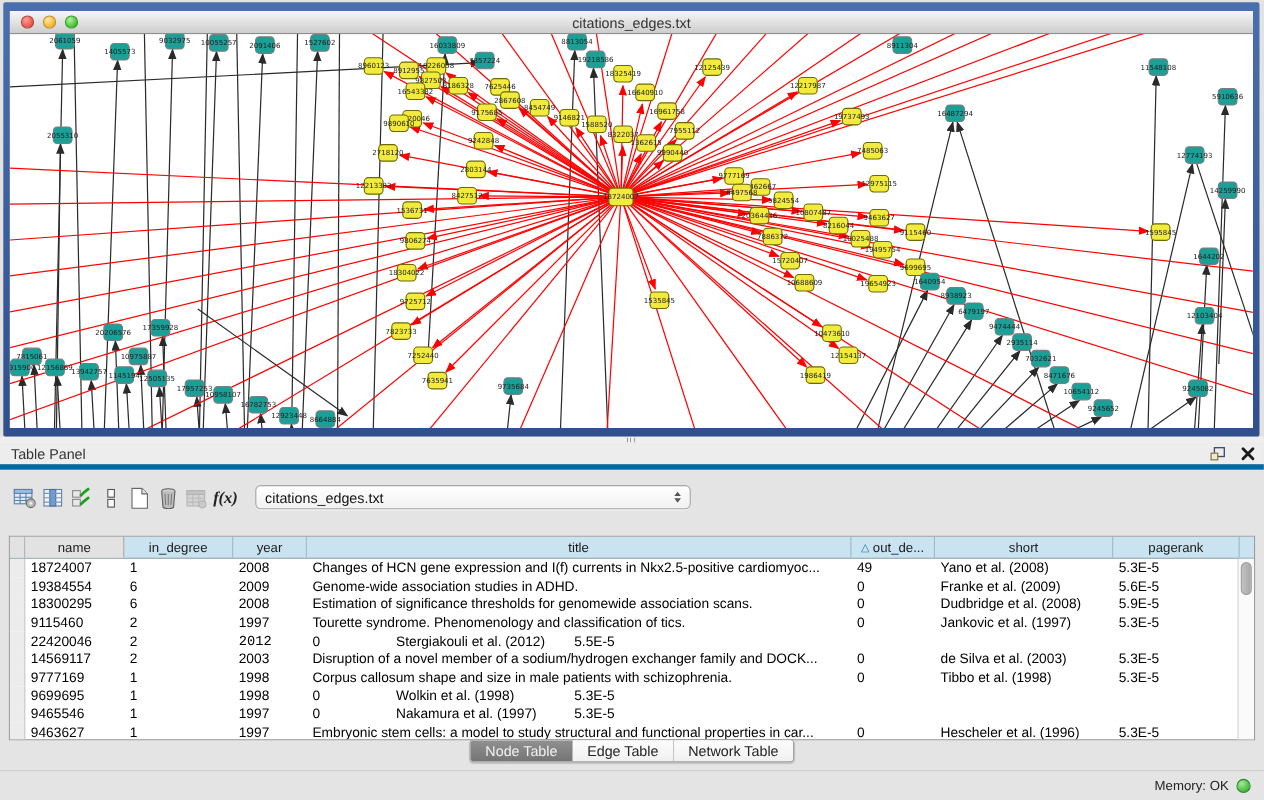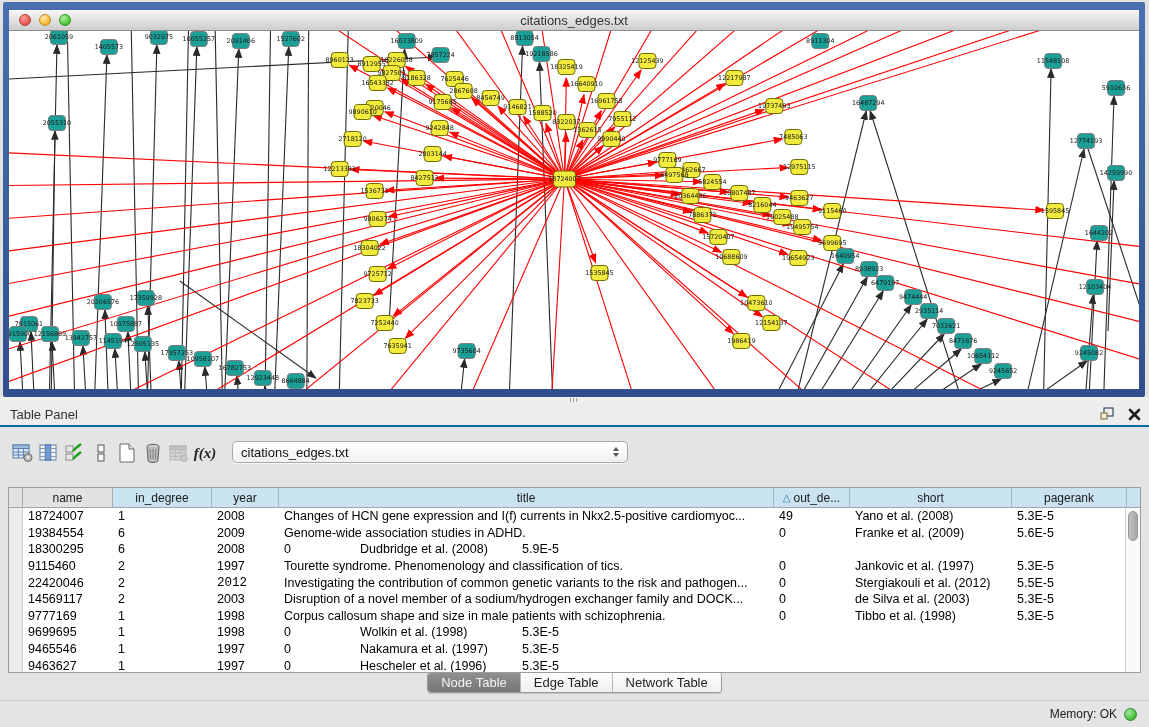--- a/index.html
+++ b/index.html
@@ -22,21 +22,21 @@
   #net-canvas svg { display:block; width:100%; height:100%; }
 
   
   #splitter { position:absolute; left:0; top:397px; width:1149px; height:6px; background:#efefef; }
   #splitter .grip { position:absolute; left:570px; top:1px; width:9px; height:4px;
     background:repeating-linear-gradient(90deg,#9a9a9a 0 1px,transparent 1px 3px); }
 
   
   #table-panel { position:absolute; left:0; top:403px; width:1149px; height:324px; background:#e4e4e4; }
   #panel-titlebar { position:absolute; left:0; top:0; width:100%; height:24px; background:#ededed;
-    border-bottom:2px solid #0369a1; display:flex; align-items:center; }
+    border-bottom:5px solid #0369a1; display:flex; align-items:center; }
   #panel-title { font-size:13px; color:#333; margin-left:10px; }
   #panel-buttons { margin-left:auto; margin-right:8px; display:flex; align-items:center; gap:12px; }
 
   #toolbar { position:absolute; left:10px; top:38px; height:36px; display:flex; }
   .tbicon { width:26px; height:24px; display:flex; align-items:center; justify-content:center; cursor:default; }
   .tbicon.disabled { opacity:.55; }
   .fx { font-family:"Liberation Serif", serif; font-style:italic; font-weight:bold; font-size:15px; color:#222; }
   #net-combo { margin-left:14px; width:396px; height:22px; background:linear-gradient(#ffffff,#f1f1f1);
     border:1px solid #a9a9a9; border-radius:5px; display:flex; align-items:center; padding:0 8px;
     font-size:13px; color:#111; box-shadow:0 1px 0 rgba(255,255,255,.7); }
@@ -603,40 +603,40 @@
             <div class="td" style="flex: 0 0 495px;">Genome-wide association studies in ADHD.</div>
             <div class="td" style="flex: 0 0 76px;">0</div>
             <div class="td" style="flex: 0 0 162px;">Franke et al. (2009)</div>
             <div class="td" style="flex: 0 0 115px;">5.6E-5</div>
           </div>
           <div class="tr">
             <div class="td gutter" style="flex: 0 0 14px;"></div>
             <div class="td" style="flex: 0 0 90px;">18300295</div>
             <div class="td" style="flex: 0 0 99px;">6</div>
             <div class="td" style="flex: 0 0 67px;">2008</div>
+            <div class="td" style="flex: 0 0 495px;">Estimation of significance thresholds for genomewide association scans.</div>
             <div class="td" style="flex: 0 0 76px;">0</div>
             <div class="td" style="flex: 0 0 162px;">Dudbridge et al. (2008)</div>
             <div class="td" style="flex: 0 0 115px;">5.9E-5</div>
           </div>
           <div class="tr">
             <div class="td gutter" style="flex: 0 0 14px;"></div>
             <div class="td" style="flex: 0 0 90px;">9115460</div>
             <div class="td" style="flex: 0 0 99px;">2</div>
             <div class="td" style="flex: 0 0 67px;">1997</div>
             <div class="td" style="flex: 0 0 495px;">Tourette syndrome. Phenomenology and classification of tics.</div>
             <div class="td" style="flex: 0 0 76px;">0</div>
             <div class="td" style="flex: 0 0 162px;">Jankovic et al. (1997)</div>
             <div class="td" style="flex: 0 0 115px;">5.3E-5</div>
           </div>
           <div class="tr">
             <div class="td gutter" style="flex: 0 0 14px;"></div>
             <div class="td" style="flex: 0 0 90px;">22420046</div>
             <div class="td" style="flex: 0 0 99px;">2</div>
             <div class="td" style="flex: 0 0 67px; font-family: Liberation Mono, monospace;">2012</div>
-            <div class="td" style="flex: 0 0 495px;">Investigating the contribution of common genetic variants to the risk and pathogen...</div>
             <div class="td" style="flex: 0 0 76px;">0</div>
             <div class="td" style="flex: 0 0 162px;">Stergiakouli et al. (2012)</div>
             <div class="td" style="flex: 0 0 115px;">5.5E-5</div>
           </div>
           <div class="tr">
             <div class="td gutter" style="flex: 0 0 14px;"></div>
             <div class="td" style="flex: 0 0 90px;">14569117</div>
             <div class="td" style="flex: 0 0 99px;">2</div>
             <div class="td" style="flex: 0 0 67px;">2003</div>
             <div class="td" style="flex: 0 0 495px;">Disruption of a novel member of a sodium/hydrogen exchanger family and DOCK...</div>
@@ -670,20 +670,21 @@
             <div class="td" style="flex: 0 0 67px;">1997</div>
             <div class="td" style="flex: 0 0 76px;">0</div>
             <div class="td" style="flex: 0 0 162px;">Nakamura et al. (1997)</div>
             <div class="td" style="flex: 0 0 115px;">5.3E-5</div>
           </div>
           <div class="tr">
             <div class="td gutter" style="flex: 0 0 14px;"></div>
             <div class="td" style="flex: 0 0 90px;">9463627</div>
             <div class="td" style="flex: 0 0 99px;">1</div>
             <div class="td" style="flex: 0 0 67px;">1997</div>
+            <div class="td" style="flex: 0 0 495px;">Embryonic stem cells: a model to study structural and functional properties in car...</div>
             <div class="td" style="flex: 0 0 76px;">0</div>
             <div class="td" style="flex: 0 0 162px;">Hescheler et al. (1996)</div>
             <div class="td" style="flex: 0 0 115px;">5.3E-5</div>
           </div>
         </div>
       <div id="vscroll">
         <div id="vthumb"></div>
       </div>
     </div>
   </div>

